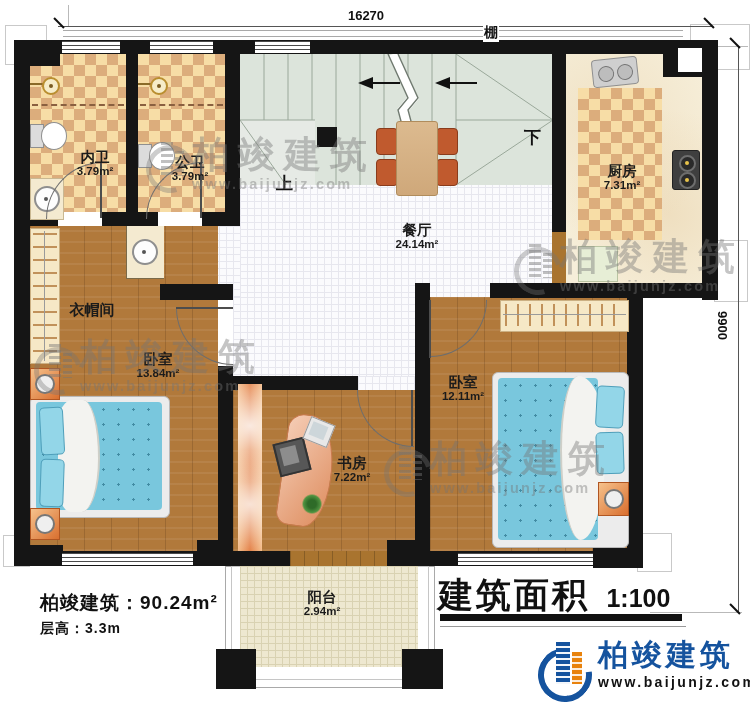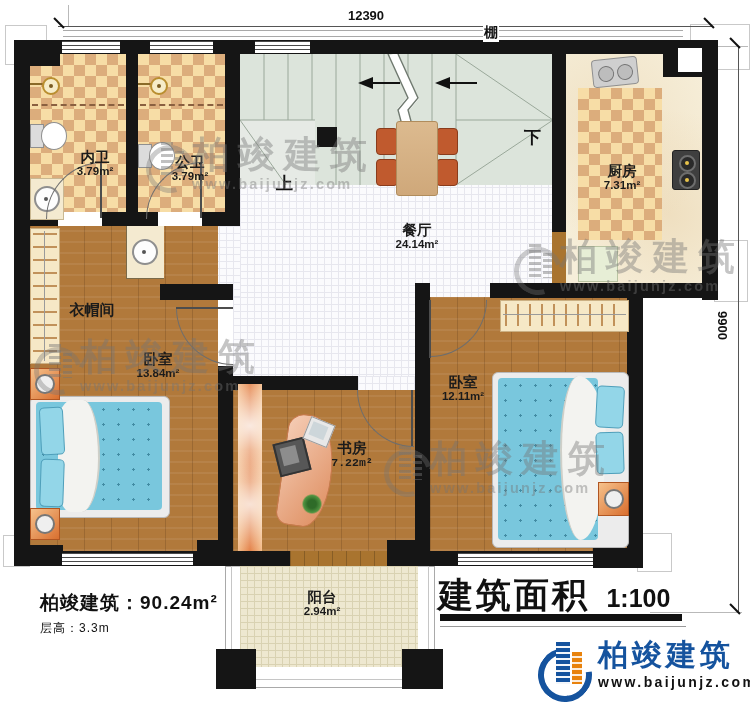--- a/index.html
+++ b/index.html
@@ -218,21 +218,21 @@
   <div class="abs" style="left:225px;top:566px;width:208px;height:120px;background:#fff;border:1px solid #a9a9a9;z-index:3;"></div>
   <div class="abs" style="left:231px;top:566px;width:196px;height:112px;border:1px solid #c6c6c6;z-index:3;"></div>
   <div class="floor btile" style="left:240px;top:566px;width:178px;height:101px;z-index:4;"></div>
   <div class="wall" style="left:216px;top:649px;width:40px;height:40px;"></div>
   <div class="wall" style="left:402px;top:649px;width:41px;height:40px;"></div>
 
   <div class="dline" style="left:58px;top:26px;width:654px;height:1px;"></div>
   <div class="tick" style="left:52px;top:22px;"></div>
   <div class="tick" style="left:702px;top:22px;"></div>
   <div class="xline" style="left:68px;top:5px;width:1px;height:21px;"></div>
-  <div class="dimtxt" style="left:336px;top:8px;width:60px;text-align:center;">12390</div>
+  <div class="dimtxt" style="left:336px;top:8px;width:60px;text-align:center;">16270</div>
   <div class="dline" style="left:738px;top:46px;width:1px;height:566px;"></div>
   <div class="tick" style="left:728px;top:42px;"></div>
   <div class="tick" style="left:728px;top:608px;"></div>
   <div class="xline" style="left:702px;top:46px;width:46px;height:1px;"></div>
   <div class="xline" style="left:650px;top:612px;width:92px;height:1px;"></div>
   <div class="dimtxt" style="left:700px;top:318px;width:44px;text-align:center;transform:rotate(90deg);">9900</div>
   <div class="xline" style="left:63px;top:30px;width:620px;height:1px;background:#a9a9a9;"></div>
   <div class="xline" style="left:63px;top:36px;width:620px;height:1px;background:#a9a9a9;"></div>
   <div class="obox" style="left:5px;top:25px;width:40px;height:38px;"></div>
   <div class="obox" style="left:690px;top:24px;width:58px;height:44px;"></div>
@@ -261,21 +261,21 @@
     <div class="rname" style="font-size:15px;">衣帽间</div>
   </div>
   <div class="rlabel" style="left:158px;top:351px;">
     <div class="rname">卧室</div>
     <div class="rarea">13.84m²</div>
   </div>
   <div class="rlabel" style="left:463px;top:374px;">
     <div class="rname">卧室</div>
     <div class="rarea">12.11m²</div>
   </div>
-  <div class="rlabel" style="left:352px;top:441px;font-family:Liberation Mono, monospace;">
+  <div class="rlabel" style="left:352px;top:455px;">
     <div class="rname">书房</div>
     <div class="rarea">7.22m²</div>
   </div>
   <div class="rlabel" style="left:322px;top:589px;">
     <div class="rname">阳台</div>
     <div class="rarea">2.94m²</div>
   </div>
   <div class="updown" style="left:276px;top:172px;">上</div>
   <div class="updown" style="left:524px;top:126px;">下</div>
 
@@ -318,21 +318,21 @@
         <div class="wmg-b1"></div>
         <div class="wmg-b2"></div>
       </div>
     <div>
       <div class="wm-name">柏竣建筑</div>
       <div class="wm-url">www.baijunjz.com</div>
     </div>
   </div>
 
   <div class="abs" style="left:40px;top:590px;font-size:19px;font-weight:600;letter-spacing:1px;z-index:30;">柏竣建筑：90.24m²</div>
-  <div class="abs" style="left:40px;top:620px;font-size:12px;font-weight:400;letter-spacing:1px;z-index:30;">层高：3.3m</div>
+  <div class="abs" style="left:40px;top:620px;font-size:14px;font-weight:700;letter-spacing:1px;z-index:30;">层高：3.3m</div>
 
   <div class="abs" style="left:438px;top:572px;z-index:30;white-space:nowrap;">
     <span style="font-size:35px;font-weight:bold;letter-spacing:3px;">建筑面积</span>
     <span style="font-size:25px;font-weight:600;margin-left:12px;">1:100</span>
   </div>
   <div class="abs" style="left:440px;top:614px;width:242px;height:7px;background:#111;z-index:30;"></div>
   <div class="abs" style="left:440px;top:626px;width:246px;height:1px;background:#999;z-index:30;"></div>
 
   <div class="abs" style="left:538px;top:638px;display:flex;z-index:30;">
     <div style="position:relative;width:54px;height:58px;">

